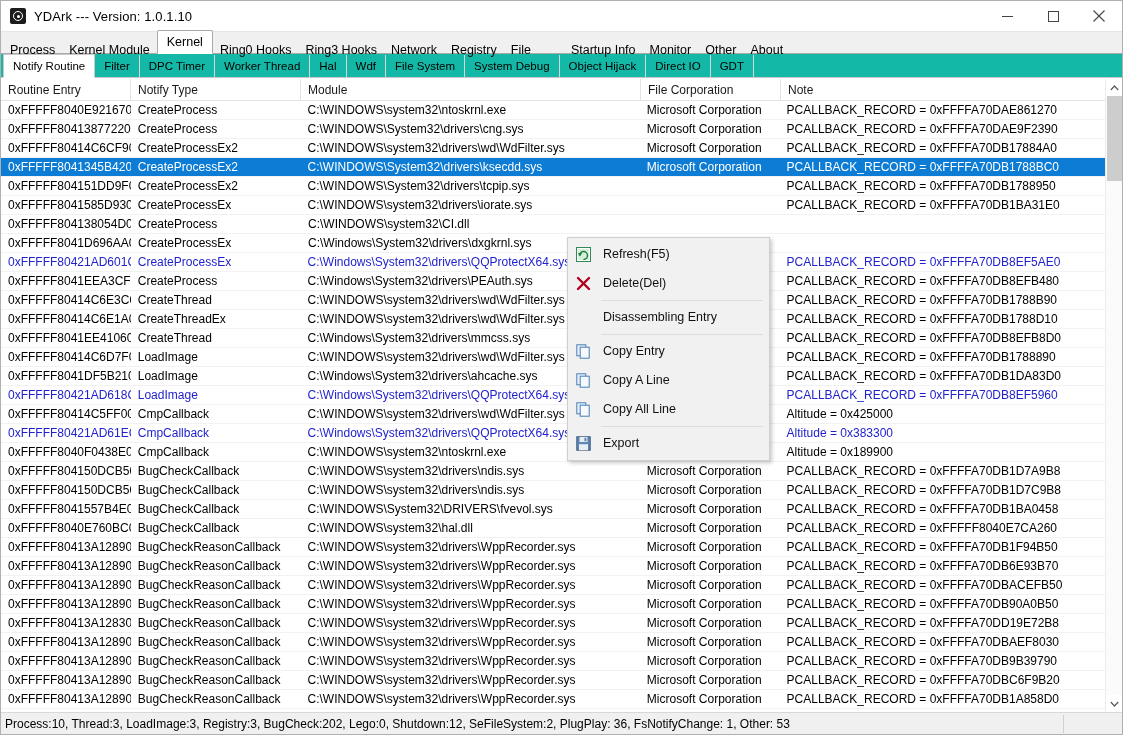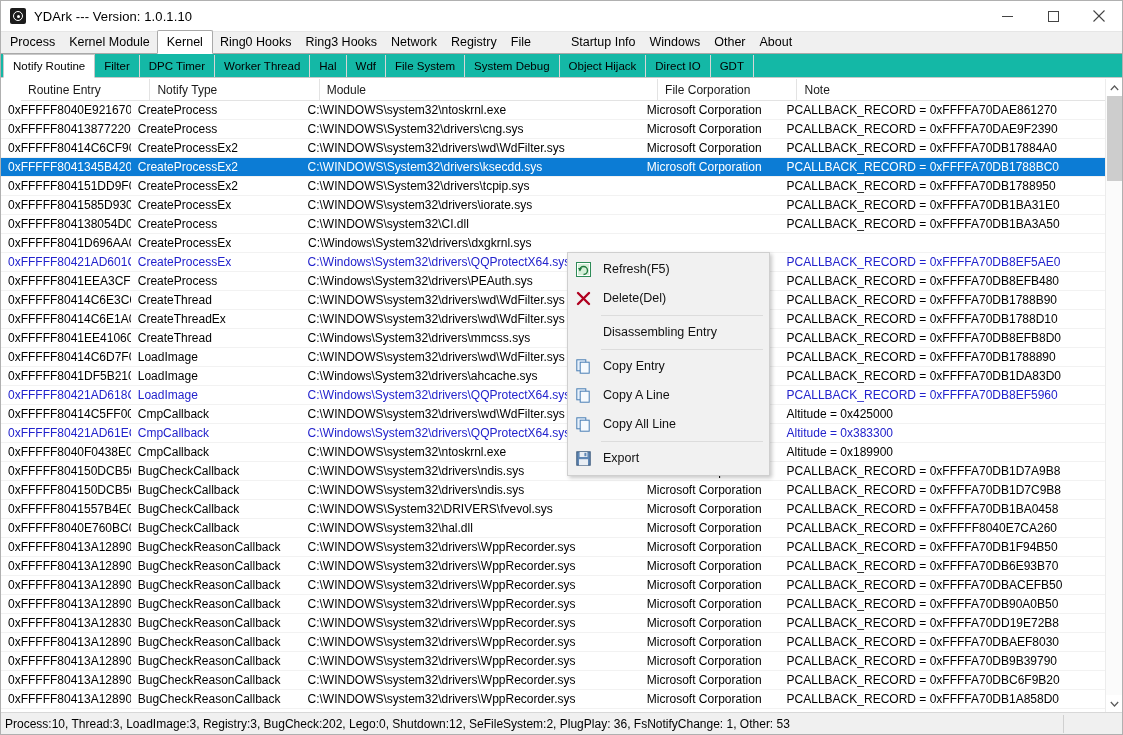--- a/index.html
+++ b/index.html
@@ -94,21 +94,21 @@
     display: flex;
     align-items: flex-end;
     padding-left: 2px;
     border-bottom: 1px solid #a9a9a9;
     position: relative;
     box-sizing: border-box;
   }
   .ptab {
     height: 21px;
     line-height: 21px;
-    padding: 0 7px;
+    padding: 8px 7px;
     font-size: 12.5px;
     color: #000;
     cursor: default;
     white-space: nowrap;
     box-sizing: border-box;
   }
   .ptab.active {
     background: #ffffff;
     border: 1px solid #a9a9a9;
     border-bottom: 1px solid #ffffff;
@@ -162,21 +162,20 @@
     background: #ffffff;
     border-top: 1px solid #ffffff;
     overflow: hidden;
   }
   .list-header {
     display: flex;
     height: 22px;
     background: #ffffff;
     border-bottom: 1px solid #e3e3e3;
     box-sizing: border-box;
-    margin-left: 20px;
   }
   .hcell {
     font-size: 12px;
     color: #1a1a1a;
     line-height: 22px;
     padding-left: 7px;
     box-sizing: border-box;
     border-right: 1px solid #e3e3e3;
     overflow: hidden;
     white-space: nowrap;
@@ -249,21 +248,21 @@
     width: 15px;
     height: 85px;
     background: #cdcdcd;
     cursor: default;
   }
 
   
   .ctxmenu {
     position: absolute;
     left: 566px;
-    top: 173px;
+    top: 158px;
     width: 203px;
     background: #f1f1f1;
     border: 1px solid #cfcfcf;
     box-shadow: 2px 2px 4px rgba(0,0,0,0.22);
     padding: 2px 0;
     z-index: 50;
     box-sizing: border-box;
   }
   .ctxitem {
     display: flex;
@@ -348,21 +347,21 @@
     <div class="ptab">Process</div>
     <div class="ptab">Kernel Module</div>
     <div class="ptab active">Kernel</div>
     <div class="ptab">Ring0 Hooks</div>
     <div class="ptab">Ring3 Hooks</div>
     <div class="ptab">Network</div>
     <div class="ptab">Registry</div>
     <div class="ptab">File</div>
     <div class="ptab-gap"></div>
     <div class="ptab">Startup Info</div>
-    <div class="ptab">Windows</div>
+    <div class="ptab">Monitor</div>
     <div class="ptab">Other</div>
     <div class="ptab">About</div>
   </div>
 
   <div class="tabstrip-secondary">
     <div class="stab active">Notify Routine</div>
     <div class="stab">Filter</div>
     <div class="stab">DPC Timer</div>
     <div class="stab">Worker Thread</div>
     <div class="stab">Hal</div>
@@ -425,21 +424,20 @@
           <div class="cell c1">CreateProcessEx</div>
           <div class="cell c2">C:\WINDOWS\system32\drivers\iorate.sys</div>
           <div class="cell c3"></div>
           <div class="cell c4">PCALLBACK_RECORD = 0xFFFFA70DB1BA31E0</div>
         </div>
         <div class="row">
           <div class="cell c0">0xFFFFF804138054D0</div>
           <div class="cell c1">CreateProcess</div>
           <div class="cell c2">C:\WINDOWS\system32\CI.dll</div>
           <div class="cell c3"></div>
-          <div class="cell c4">PCALLBACK_RECORD = 0xFFFFA70DB1BA3A50</div>
         </div>
         <div class="row">
           <div class="cell c0">0xFFFFF8041D696AA0</div>
           <div class="cell c1">CreateProcessEx</div>
           <div class="cell c2">C:\Windows\System32\drivers\dxgkrnl.sys</div>
           <div class="cell c3"></div>
         </div>
         <div class="row highlight">
           <div class="cell c0">0xFFFFF80421AD601C</div>
           <div class="cell c1">CreateProcessEx</div>

